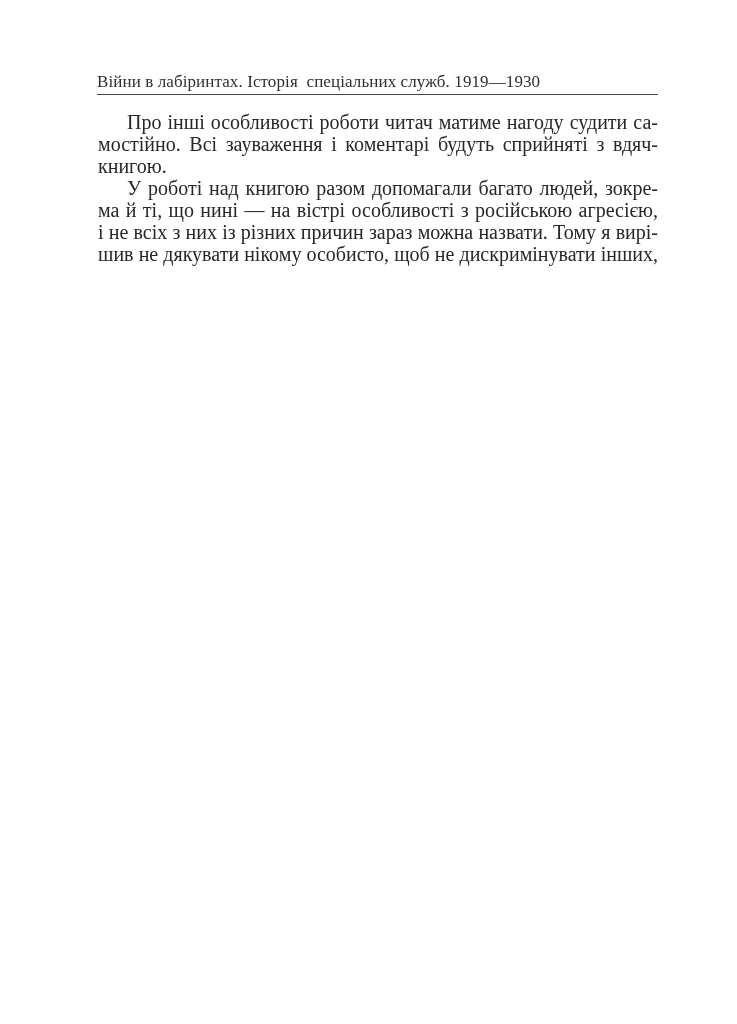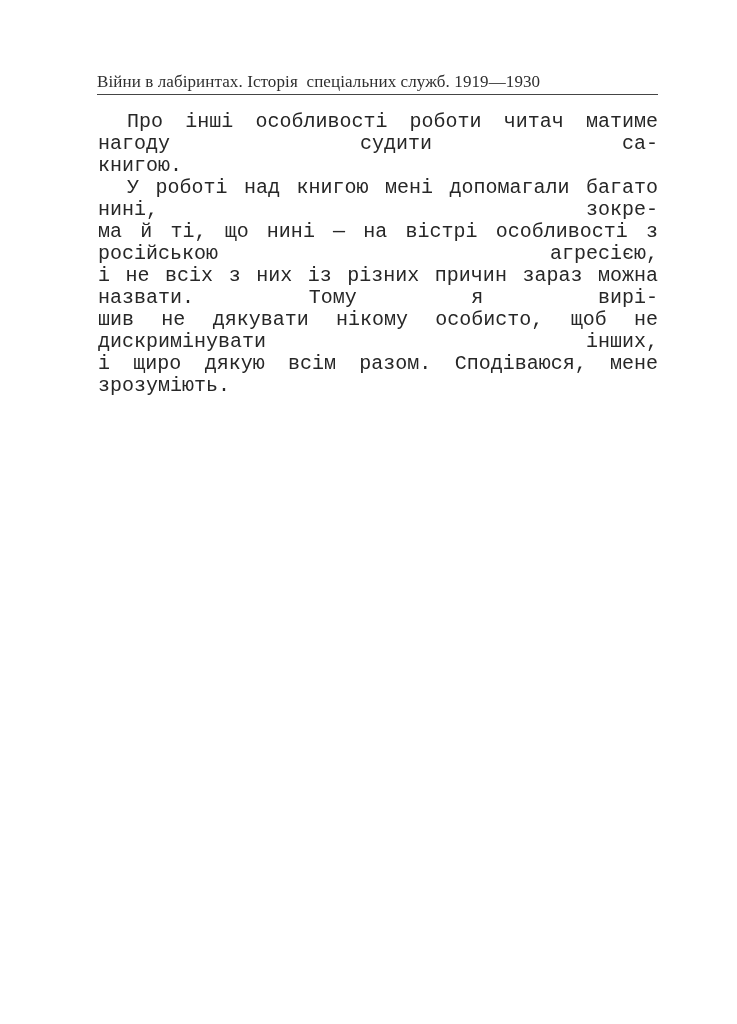--- a/index.html
+++ b/index.html
@@ -45,21 +45,20 @@
   }
   .para {
     margin: 0;
     padding: 0;
   }
   .text-line {
     display: block;
     white-space: normal;
     text-align: justify;
     text-align-last: justify;
-    font-family: Liberation Mono, monospace;
   }
   .text-line.first {
     text-indent: 29px;
   }
   .text-line.end {
     text-align-last: left;
   }
 </style>
 </head>
 <body>
@@ -68,26 +67,26 @@
 
   <header class="running-head">
     <div class="running-head-title">Війни в лабіринтах. Історія  спеціальних служб. 1919—1930</div>
     <hr class="header-rule">
   </header>
 
   <main class="body-text">
 
     <p class="para">
       <span class="text-line first">Про інші особливості роботи читач матиме нагоду судити са-</span>
+      <span class="text-line">мостійно. Всі зауваження і коментарі будуть сприйняті з вдяч-</span>
       <span class="text-line end">книгою.</span>
     </p>
 
     <p class="para">
-      <span class="text-line first">У роботі над книгою мені допомагали багато нині, зокре-</span>
+      <span class="text-line first">У роботі над книгою разом допомагали багато людей, зокре-</span>
       <span class="text-line">ма й ті, що нині — на вістрі особливості з російською агресією,</span>
       <span class="text-line">і не всіх з них із різних причин зараз можна назвати. Тому я вирі-</span>
       <span class="text-line">шив не дякувати нікому особисто, щоб не дискримінувати інших,</span>
-      <span class="text-line end">і щиро дякую всім разом. Сподіваюся, мене зрозуміють.</span>
     </p>
 
   </main>
 
 </div>
 
 </body></html>

